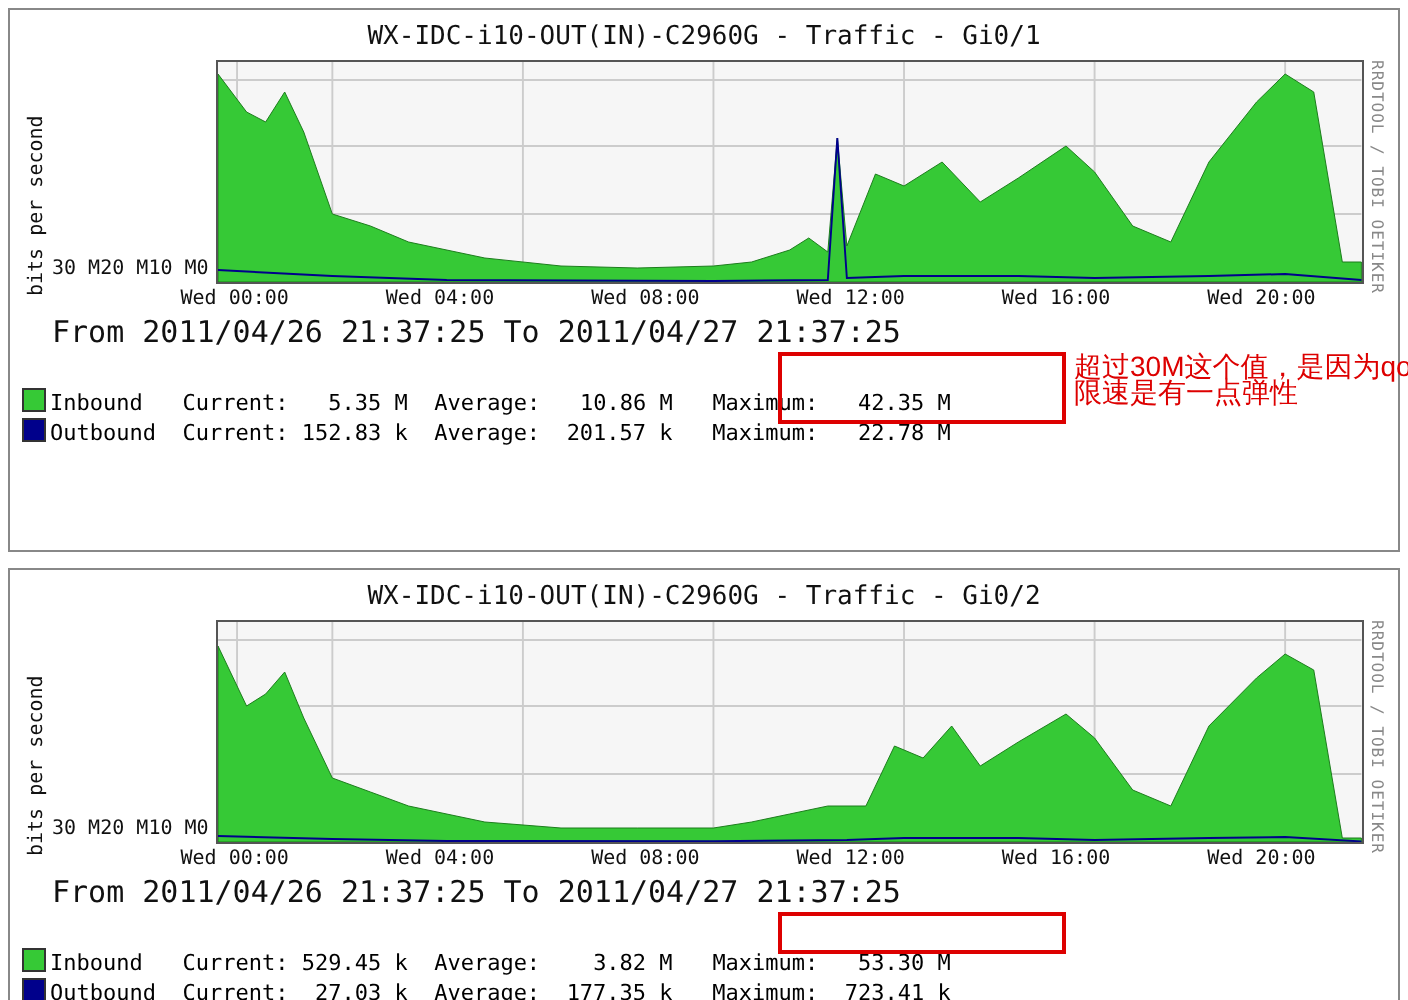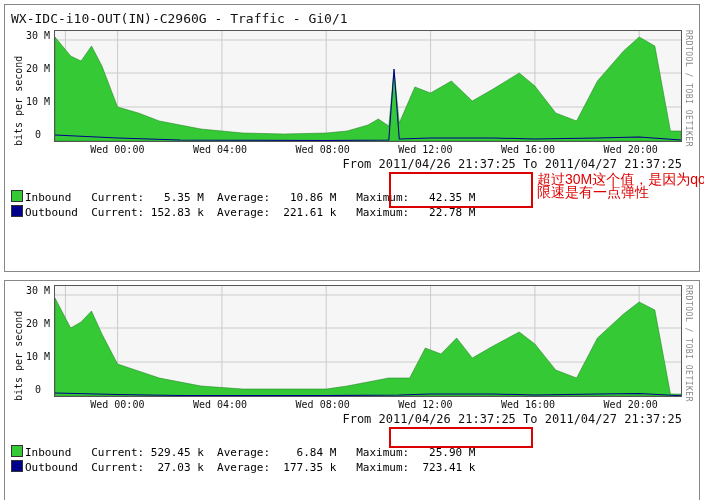--- a/index.html
+++ b/index.html
@@ -12,20 +12,21 @@
     width: 696px;
   }
   .panel {
     border: 1px solid #888;
     background: #fff;
     margin-bottom: 8px;
     padding: 4px 6px 6px 6px;
     position: relative;
   }
   .title {
+    text-align: center;
     font-size: 13px;
     color: #111;
     margin: 2px 0 4px 0;
     font-family: "DejaVu Sans Mono", monospace;
   }
   .chart-row {
     display: flex;
     align-items: stretch;
   }
   .ylabel {
@@ -44,23 +45,23 @@
     padding-left: 2px;
   }
   .plot-col {
     flex: 1;
   }
   .plot-wrap {
     display: flex;
   }
   .yaxis {
     display: flex;
-    flex-direction: column;
+    flex-direction: row;
     justify-content: space-between;
-    align-items: center;
+    align-items: flex-end;
     font-size: 10px;
     color: #111;
     padding-right: 4px;
     height: 110px;
   }
   .plot {
     position: relative;
     flex: 1;
     height: 110px;
     background: #f6f6f6;
@@ -73,22 +74,22 @@
   .outline { fill: none; stroke: #00008b; stroke-width: 1; }
   .xaxis {
     display: flex;
     margin-left: 40px;
     font-size: 10px;
     color: #111;
     padding-top: 2px;
   }
   .xaxis span { flex: 1; text-align: center; }
   .daterange {
-    text-align: right;
-    font-size: 12px;
+    text-align: left;
+    font-size: 15px;
     color: #111;
     margin-top: 2px;
   }
   .legend {
     margin-top: 4px;
     font-size: 11px;
     line-height: 15px;
     position: relative;
     font-family: "DejaVu Sans Mono", monospace;
     white-space: pre;
@@ -157,28 +158,29 @@
           <span>Wed 12:00</span>
           <span>Wed 16:00</span>
           <span>Wed 20:00</span>
       </div>
       <div class="daterange">From 2011/04/26 21:37:25 To 2011/04/27 21:37:25</div>
     </div>
     <div class="side-credit">RRDTOOL / TOBI OETIKER</div>
   </div>
   <div class="legend">
 <span class="swatch sw-in"></span><span>Inbound</span>   <span>Current:</span>   <span>5.35 M</span>  <span>Average:</span>   <span>10.86 M</span>   <span>Maximum:</span>   <span>42.35 M</span>
-<span class="swatch sw-out"></span><span>Outbound</span>  <span>Current:</span> <span>152.83 k</span>  <span>Average:</span>  <span>221.61 k</span>   <span>Maximum:</span>   <span>22.78 M</span>
+<span class="swatch sw-out"></span><span>Outbound</span>  <span>Current:</span> <span>152.83 k</span>  <span>Average:</span>  <span>201.57 k</span>   <span>Maximum:</span>   <span>22.78 M</span>
     <div class="redbox" style="left:378px; top:-3px; width:140px; height:32px;"></div>
     <div class="annot" style="left:526px; top:-2px;">超过30M这个值，是因为qos
 限速是有一点弹性</div>
   </div>
 </div>
 
 <div class="panel">
+  <div class="title">WX-IDC-i10-OUT(IN)-C2960G - Traffic - Gi0/2</div>
   <div class="chart-row">
     <div class="ylabel">bits per second</div>
     <div class="plot-col">
       <div class="plot-wrap">
         <div class="yaxis">
           <span>30 M</span>
             <span>20 M</span>
             <span>10 M</span>
             <span>0</span>
         </div>
@@ -207,17 +209,17 @@
           <span>Wed 08:00</span>
           <span>Wed 12:00</span>
           <span>Wed 16:00</span>
           <span>Wed 20:00</span>
       </div>
       <div class="daterange">From 2011/04/26 21:37:25 To 2011/04/27 21:37:25</div>
     </div>
     <div class="side-credit">RRDTOOL / TOBI OETIKER</div>
   </div>
   <div class="legend">
-<span class="swatch sw-in"></span><span>Inbound</span>   <span>Current:</span> <span>529.45 k</span>  <span>Average:</span>    <span>6.84 M</span>   <span>Maximum:</span>   <span>25.90 M</span>
+<span class="swatch sw-in"></span><span>Inbound</span>   <span>Current:</span> <span>529.45 k</span>  <span>Average:</span>    <span>3.82 M</span>   <span>Maximum:</span>   <span>53.30 M</span>
 <span class="swatch sw-out"></span><span>Outbound</span>  <span>Current:</span>  <span>27.03 k</span>  <span>Average:</span>  <span>177.35 k</span>   <span>Maximum:</span>  <span>723.41 k</span>
     <div class="redbox" style="left:378px; top:-3px; width:140px; height:17px;"></div>
   </div>
 </div>
 
 </body></html>

